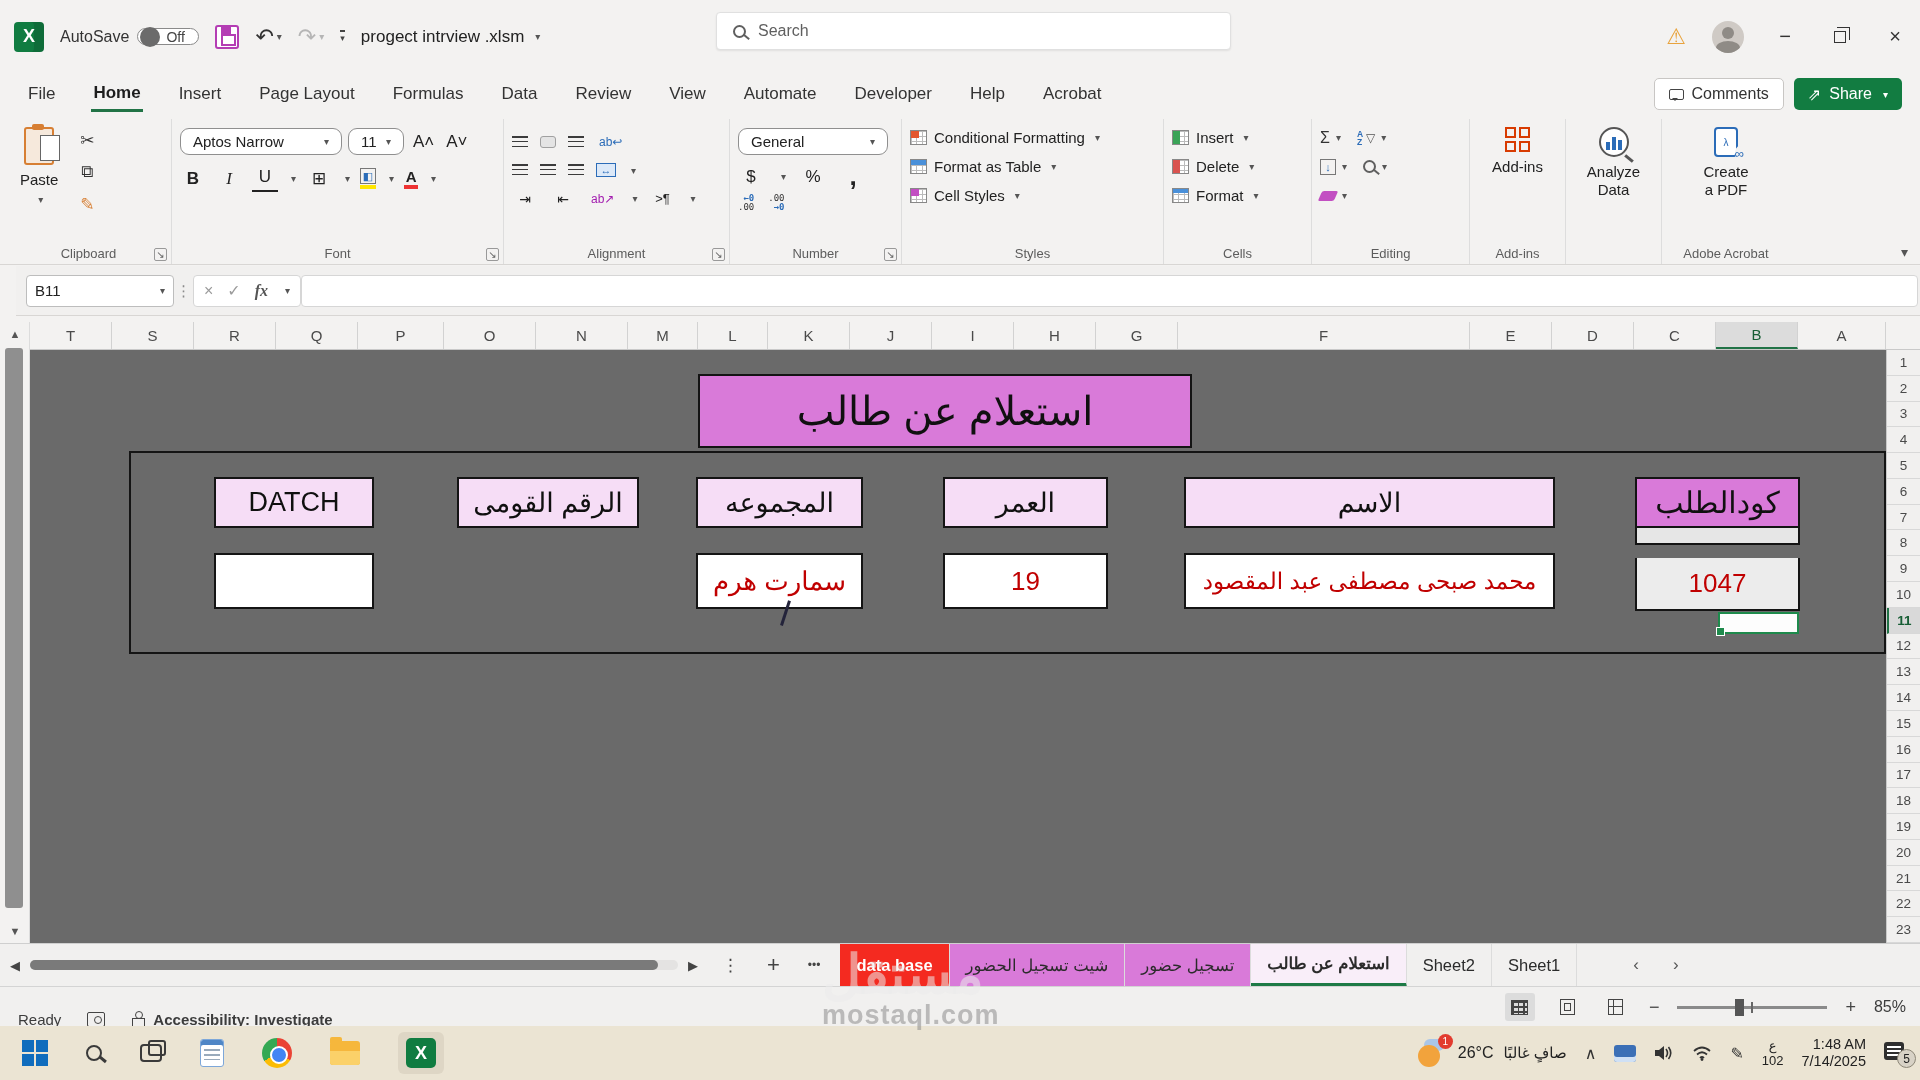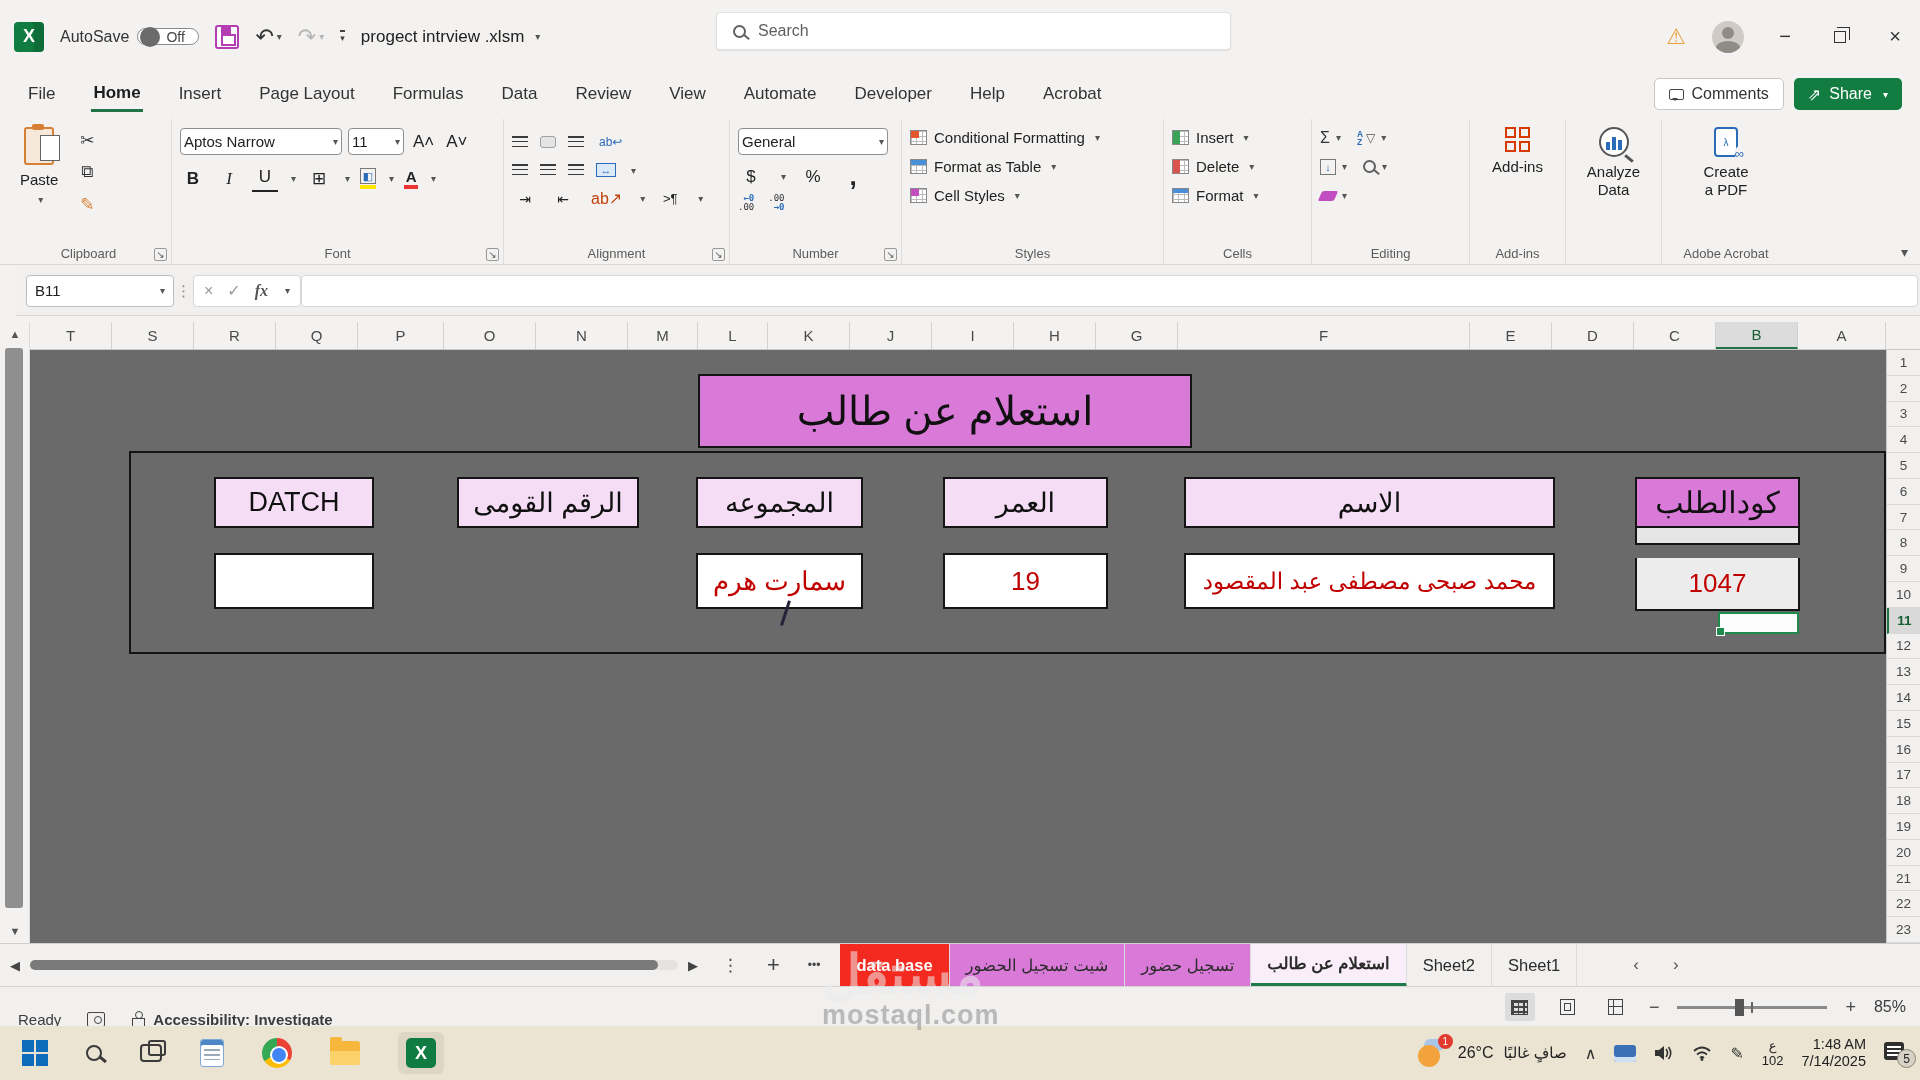--- a/index.html
+++ b/index.html
@@ -46,21 +46,21 @@
   
   #ribbon{position:absolute;left:0;top:115px;width:1920px;height:150px;background:#f3f2f1;border-bottom:1px solid #d8d6d4;display:flex;padding:4px 6px 0 6px}
   .rg{position:relative;border-right:1px solid #ddd;padding:4px 8px 24px 8px;display:flex;flex-direction:column;justify-content:flex-start}
   .rg .glabel{position:absolute;bottom:3px;left:0;right:0;text-align:center;font-size:13px;color:#5c5c5c}
   .launch{position:absolute;right:4px;bottom:3px;font-size:10px;color:#666;border:1px solid #999;border-radius:2px;width:13px;height:13px;line-height:11px;text-align:center}
   .bigbtn{display:flex;flex-direction:column;align-items:center;justify-content:flex-start;gap:6px;font-size:15px;color:#222;text-align:center;padding:4px 6px}
   .clipbrd{width:30px;height:38px;border:2px solid #d77f33;border-radius:3px;background:#f6e9dc;position:relative}
   .clipbrd:before{content:"";position:absolute;left:6px;top:-5px;width:12px;height:6px;background:#d77f33;border-radius:2px}
   .clipbrd:after{content:"";position:absolute;right:-8px;top:6px;width:18px;height:24px;background:#fff;border:1.5px solid #666}
   .sico{width:26px;height:26px;display:flex;align-items:center;justify-content:center;font-size:17px;color:#333}
-  .selbox{border:1px solid #8f8f8f;border-radius:4px;background:#fff;height:27px;display:flex;align-items:center;padding:0 3px;font-size:15px;color:#222;gap:6px}
+  .selbox{border:1px solid #8f8f8f;border-radius:9px;background:#fff;height:27px;display:flex;align-items:center;padding:0 12px;font-size:15px;color:#222;gap:6px}
   .frow{display:flex;align-items:center;gap:6px;margin-top:5px}
   .fbtn{height:27px;min-width:26px;display:flex;align-items:center;justify-content:center;font-size:17px;color:#222;padding:0 3px}
   .ubar{border-bottom:2px solid #222;line-height:1.1}
   .ybar{display:inline-block;width:16px;height:4px;background:#ffe600;margin-top:1px}
   .rbar{display:inline-block;width:14px;height:4px;background:#e33;margin-top:1px}
   .stk{display:flex;flex-direction:column;align-items:center;line-height:1}
   .bars{display:inline-block;width:16px;height:12px;background:repeating-linear-gradient(to bottom,#3b3b3b 0 1.7px,transparent 1.7px 4.8px)}
   .boxed{border:1px solid #a0a0a0;border-radius:3px;background:#e4e4e4}
   .mergeico{width:20px;height:14px;border:1.6px solid #2b6cb8;display:flex;align-items:center;justify-content:center;color:#2b6cb8;font-size:11px;background:#dce9f8}
   .dec2{font-size:9px;line-height:9px;color:#333;text-align:right;font-family:"DejaVu Sans Mono",monospace}
@@ -325,21 +325,21 @@
     <div class="frow" style="gap:12px;margin-top:8px">
       <span class="bars"></span>
       <span class="bars"></span>
       <span class="bars"></span>
       <span class="mergeico">↔</span>
       <span class="chev">▾</span>
     </div>
     <div class="frow" style="gap:12px;margin-top:8px">
       <span class="fbtn" style="font-size:14px">⇥</span>
       <span class="fbtn" style="font-size:14px">⇤</span>
-      <span class="fbtn" style="font-size:16px;color:#c2410c">ab↗</span>
+      <span class="fbtn" style="font-size:12px;color:#a21caf">ab↗</span>
       <span class="chev">▾</span>
       <span class="fbtn" style="font-size:13px">&gt;¶</span>
       <span class="chev">▾</span>
     </div>
     <span class="glabel">Alignment</span>
     <span class="launch">↘</span>
   </div>
 
   <div class="rg" style="width:172px">
     <div class="frow">

